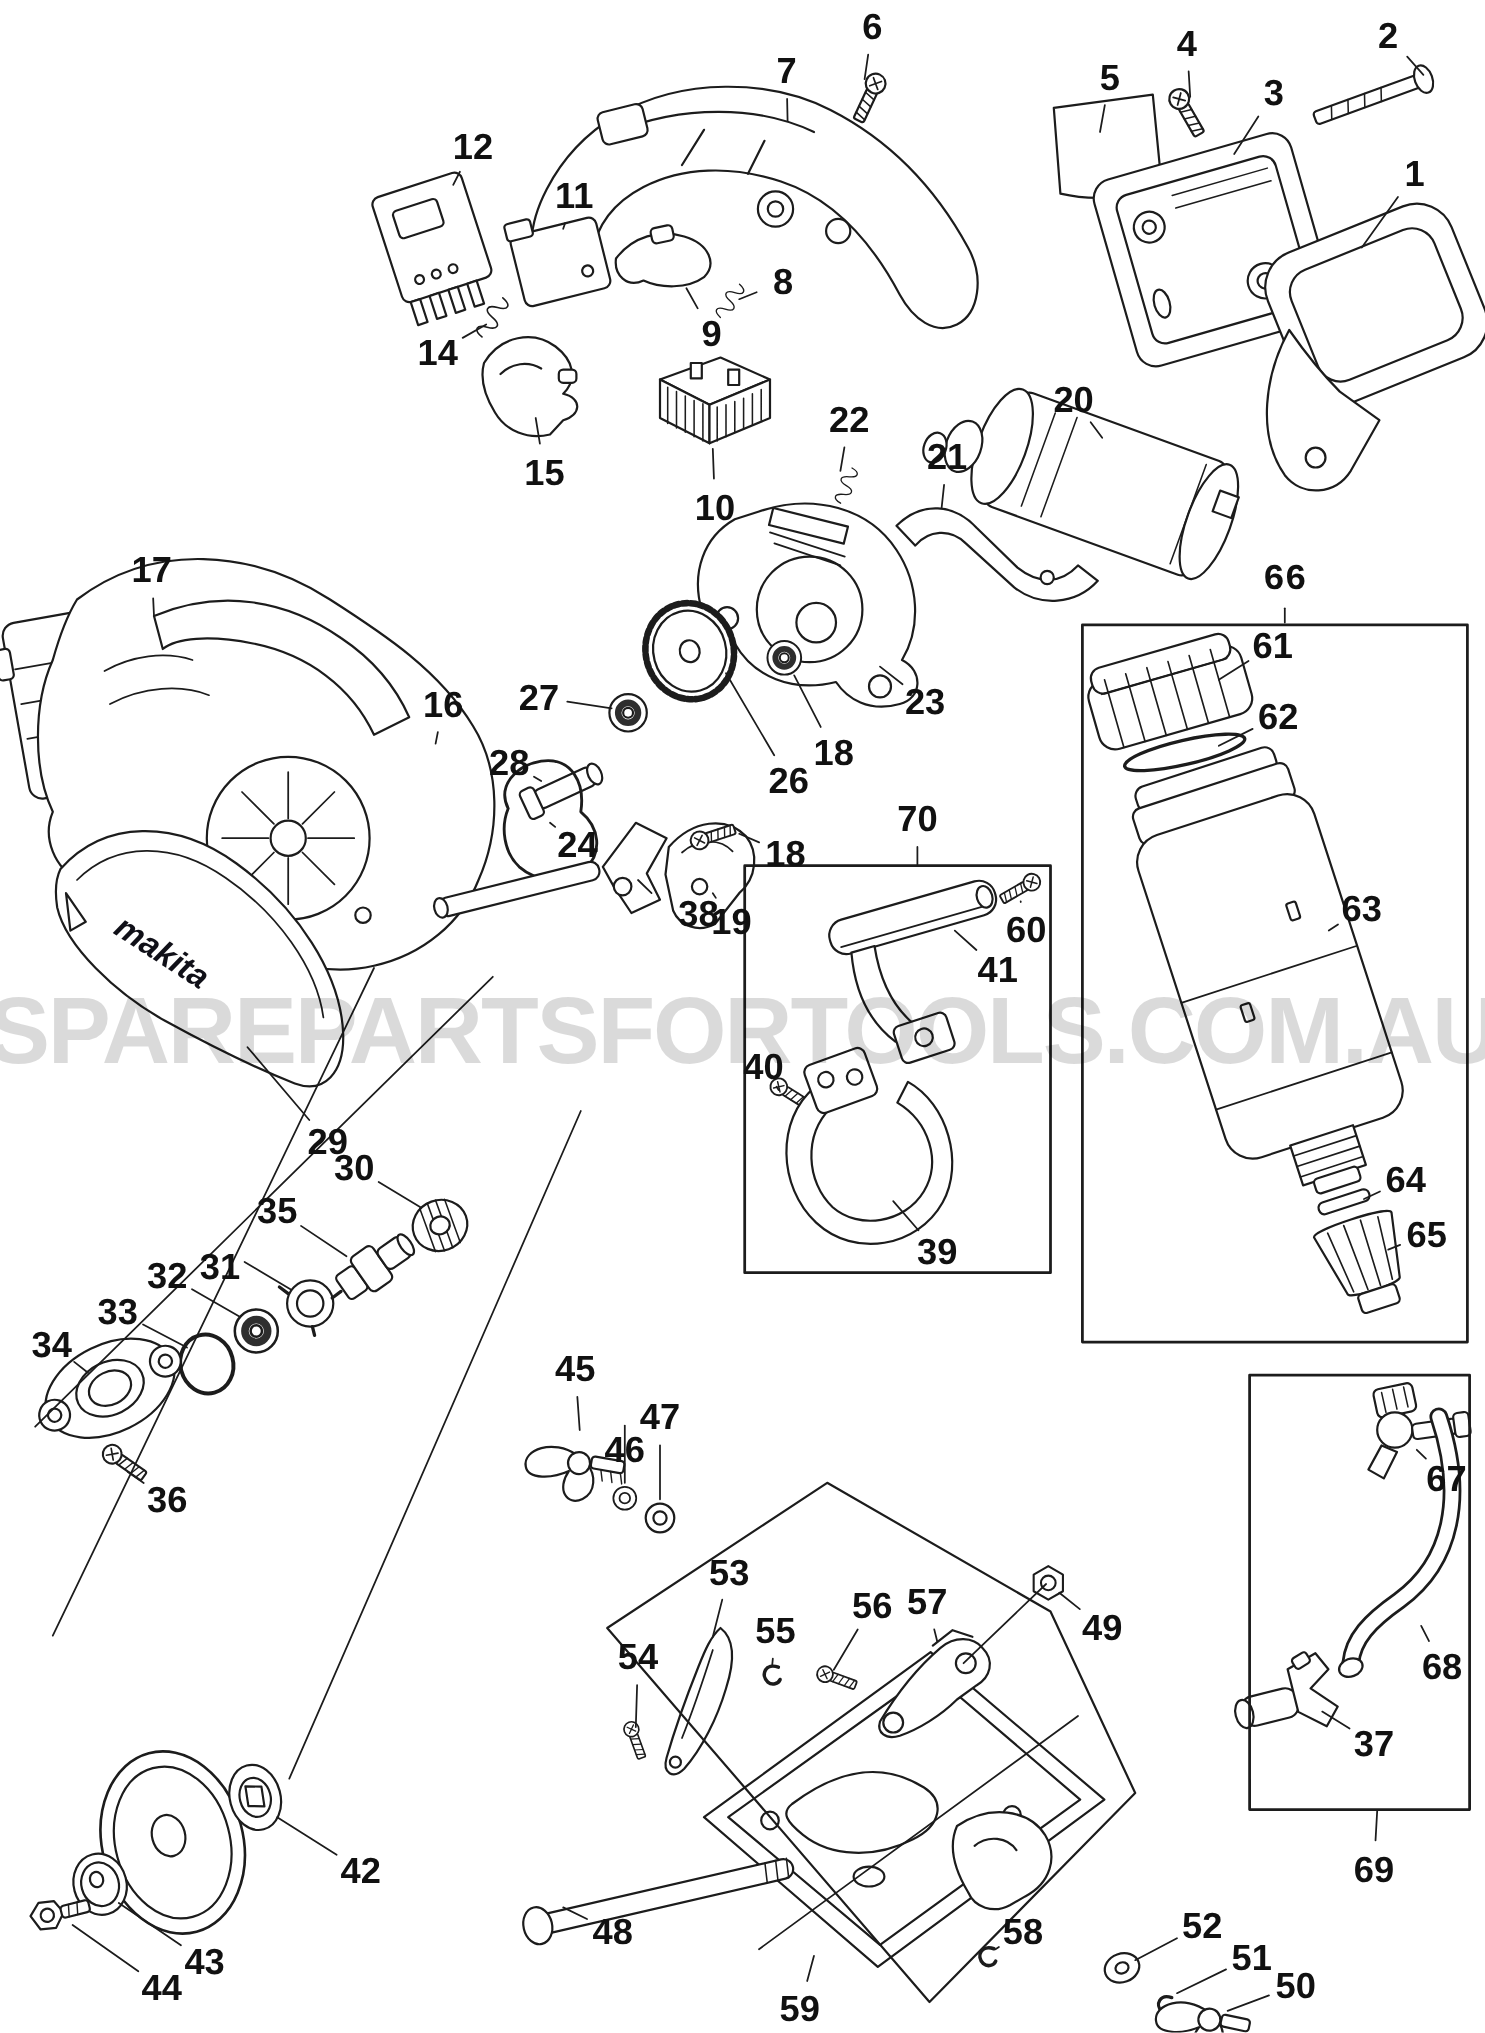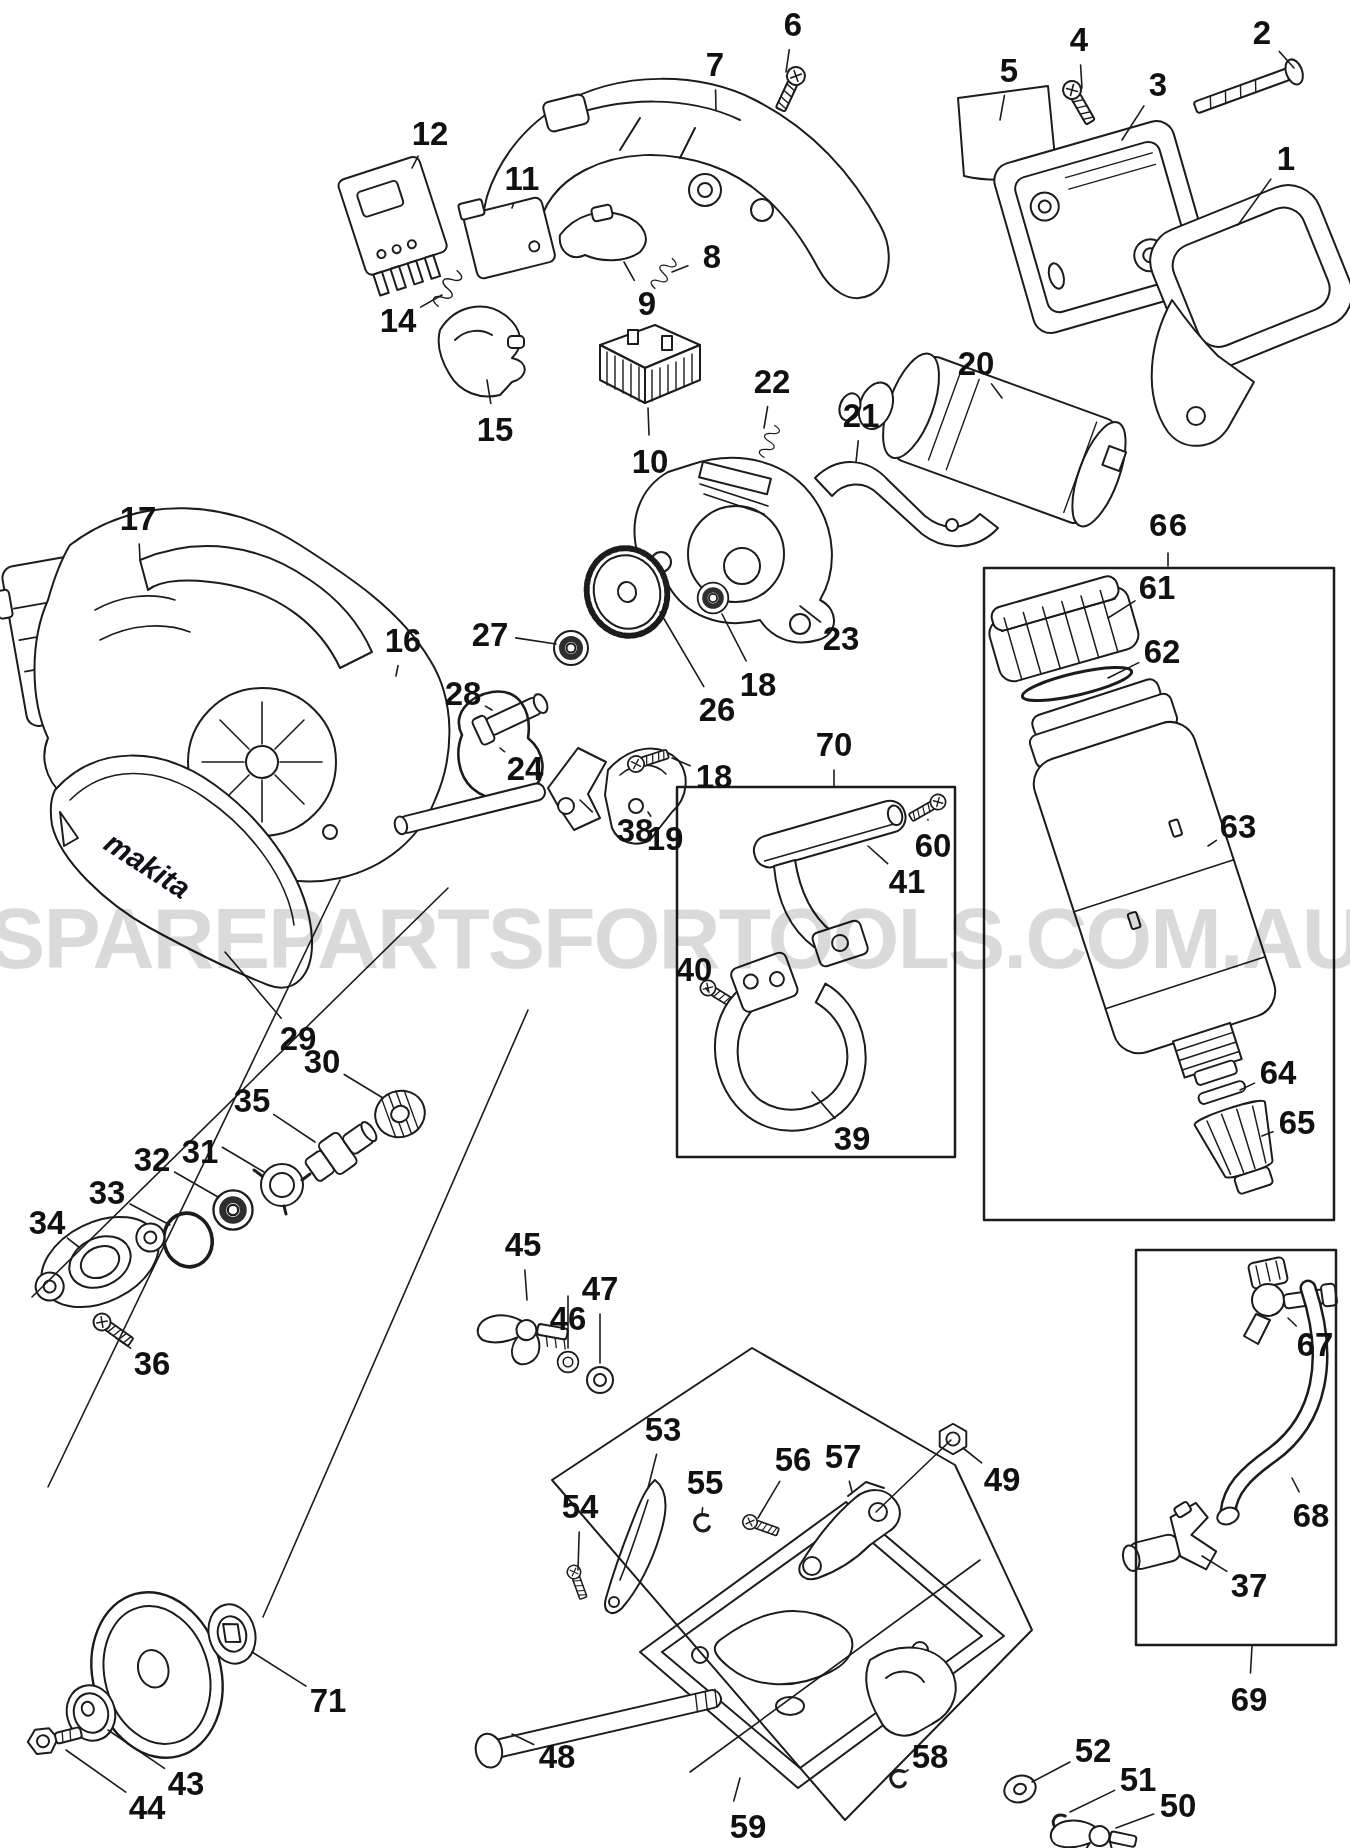--- a/index.html
+++ b/index.html
@@ -494,38 +494,38 @@
       <div class="plabel" style="left: 152px; top: 1159px;">32</div>
       <div class="plabel" style="left: 107px; top: 1192px;">33</div>
       <div class="plabel" style="left: 47px; top: 1222px;">34</div>
       <div class="plabel" style="left: 252px; top: 1100px;">35</div>
       <div class="plabel" style="left: 152px; top: 1363px;">36</div>
       <div class="plabel" style="left: 1249px; top: 1585px;">37</div>
       <div class="plabel" style="left: 611px; top: 830px; margin-left: 24px;">38</div>
       <div class="plabel" style="left: 852px; top: 1138px;">39</div>
       <div class="plabel" style="left: 694px; top: 969px;">40</div>
       <div class="plabel" style="left: 907px; top: 881px;">41</div>
-      <div class="plabel" style="left: 328px; top: 1700px;">71</div>
+      <div class="plabel" style="left: 328px; top: 1700px;">42</div>
       <div class="plabel" style="left: 186px; top: 1783px;">43</div>
       <div class="plabel" style="left: 147px; top: 1807px;">44</div>
       <div class="plabel" style="left: 523px; top: 1244px;">45</div>
       <div class="plabel" style="left: 568px; top: 1270px; margin-top: 48px;">46</div>
       <div class="plabel" style="left: 600px; top: 1288px;">47</div>
       <div class="plabel" style="left: 557px; top: 1756px;">48</div>
       <div class="plabel" style="left: 1002px; top: 1479px;">49</div>
       <div class="plabel" style="left: 1178px; top: 1805px;">50</div>
       <div class="plabel" style="left: 1138px; top: 1779px;">51</div>
       <div class="plabel" style="left: 1093px; top: 1750px;">52</div>
       <div class="plabel" style="left: 663px; top: 1429px;">53</div>
       <div class="plabel" style="left: 580px; top: 1506px;">54</div>
       <div class="plabel" style="left: 705px; top: 1482px;">55</div>
       <div class="plabel" style="left: 793px; top: 1459px;">56</div>
       <div class="plabel" style="left: 843px; top: 1456px;">57</div>
       <div class="plabel" style="left: 930px; top: 1756px;">58</div>
-      <div class="plabel" style="left: 748px; top: 1826px;">59</div>
+      <div class="plabel" style="left: 727px; top: 1826px;">59</div>
       <div class="plabel" style="left: 933px; top: 845px;">60</div>
       <div class="plabel" style="left: 1157px; top: 587px;">61</div>
       <div class="plabel" style="left: 1162px; top: 651px;">62</div>
       <div class="plabel" style="left: 1238px; top: 826px;">63</div>
       <div class="plabel" style="left: 1278px; top: 1072px;">64</div>
       <div class="plabel" style="left: 1297px; top: 1122px;">65</div>
       <div class="plabel" style="left: 1168px; top: 527px; font-family: Liberation Mono, monospace;">66</div>
       <div class="plabel" style="left: 1315px; top: 1344px;">67</div>
       <div class="plabel" style="left: 1311px; top: 1515px;">68</div>
       <div class="plabel" style="left: 1249px; top: 1699px;">69</div>

